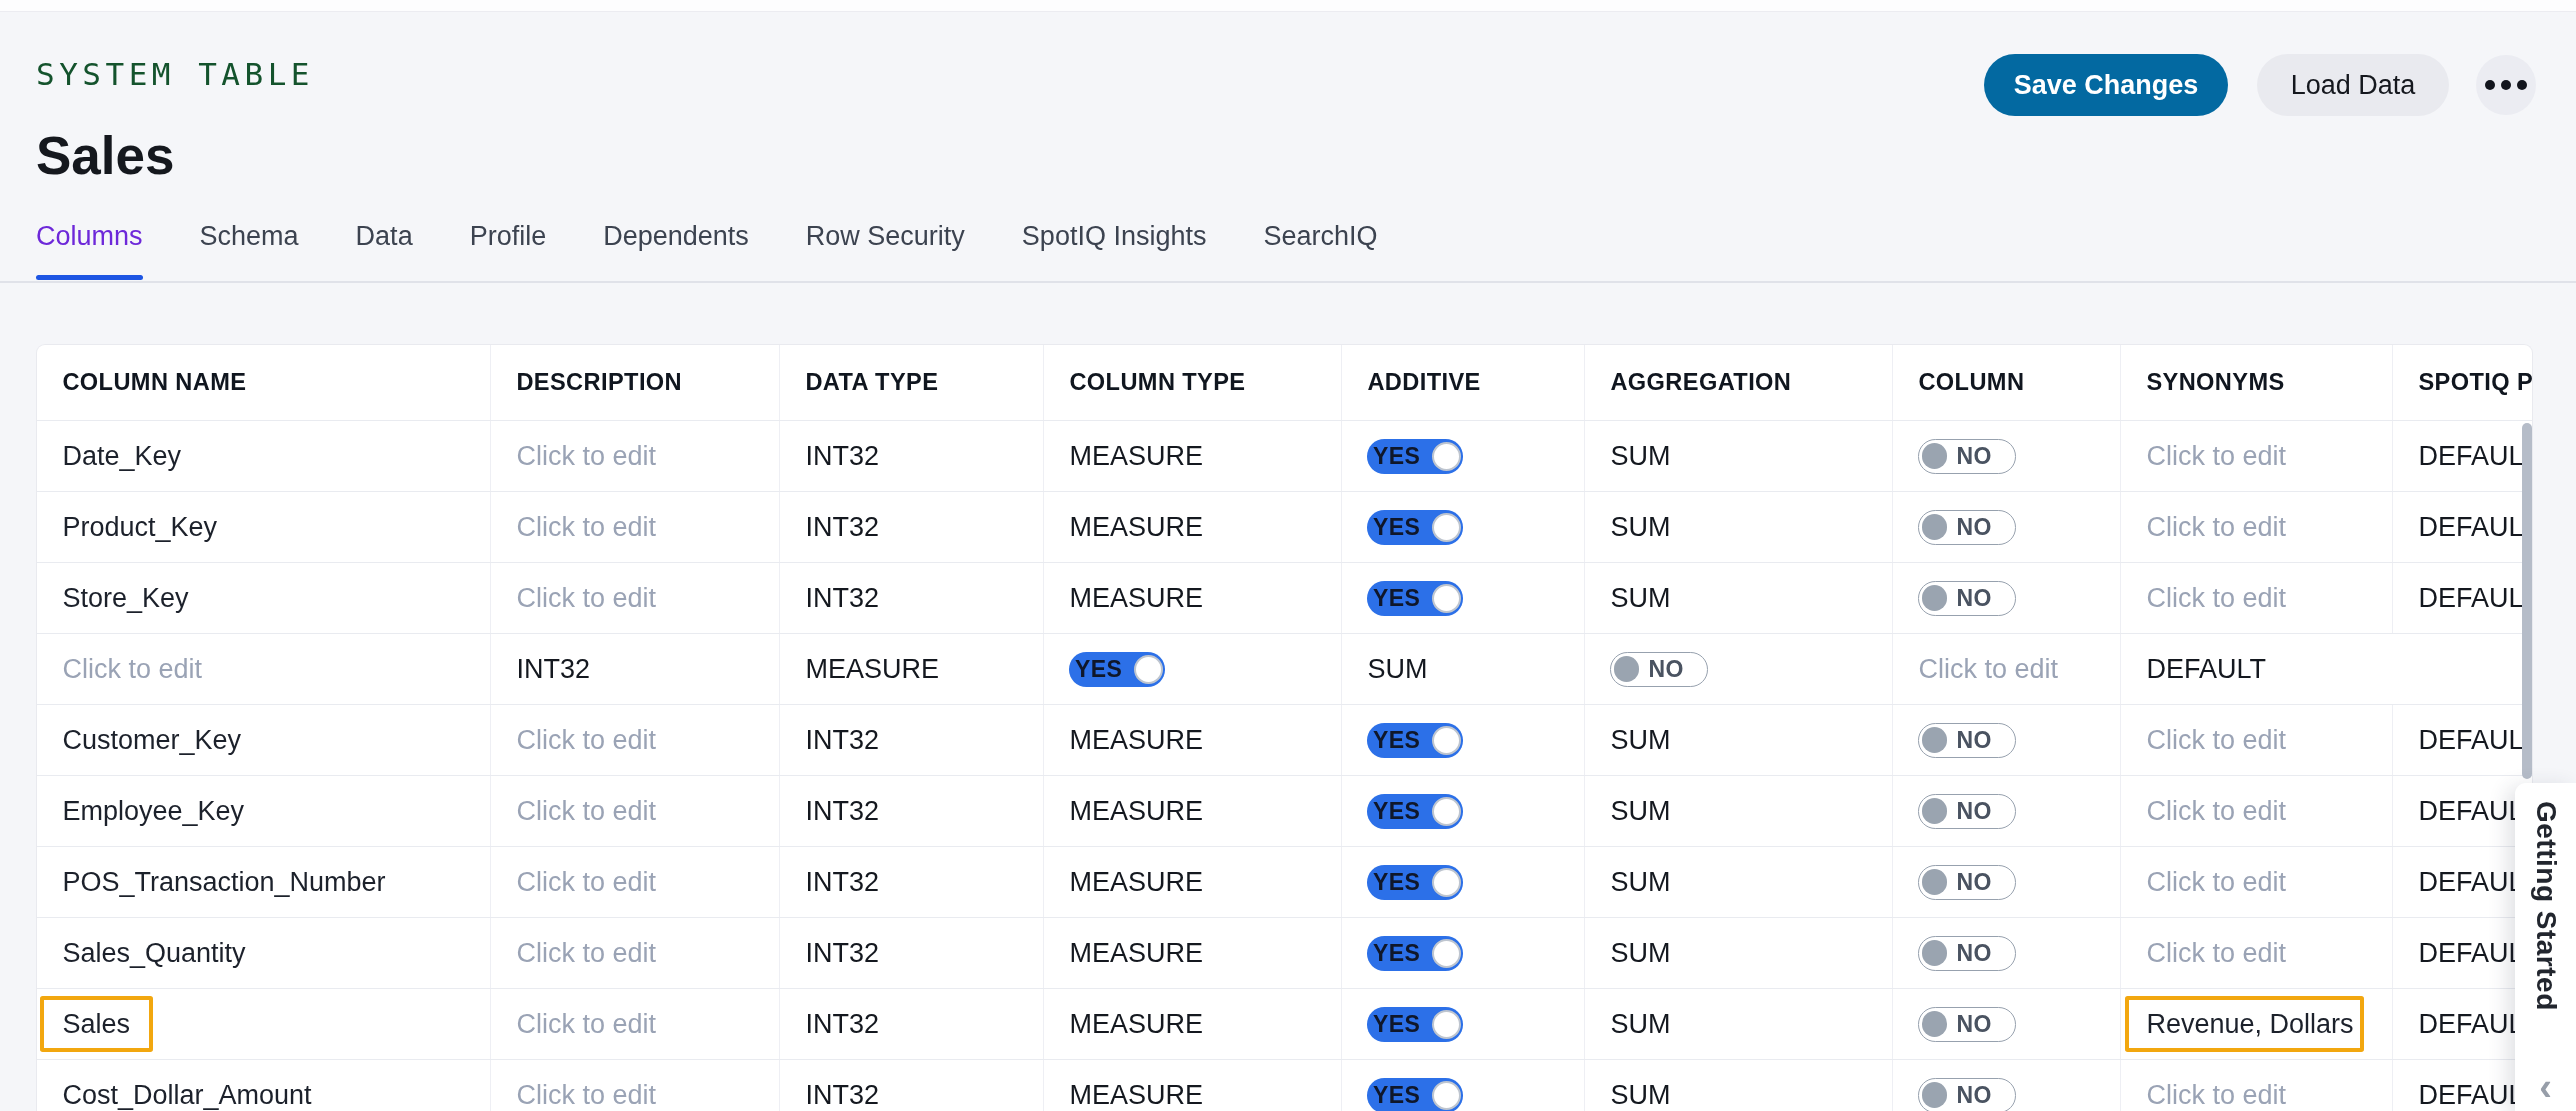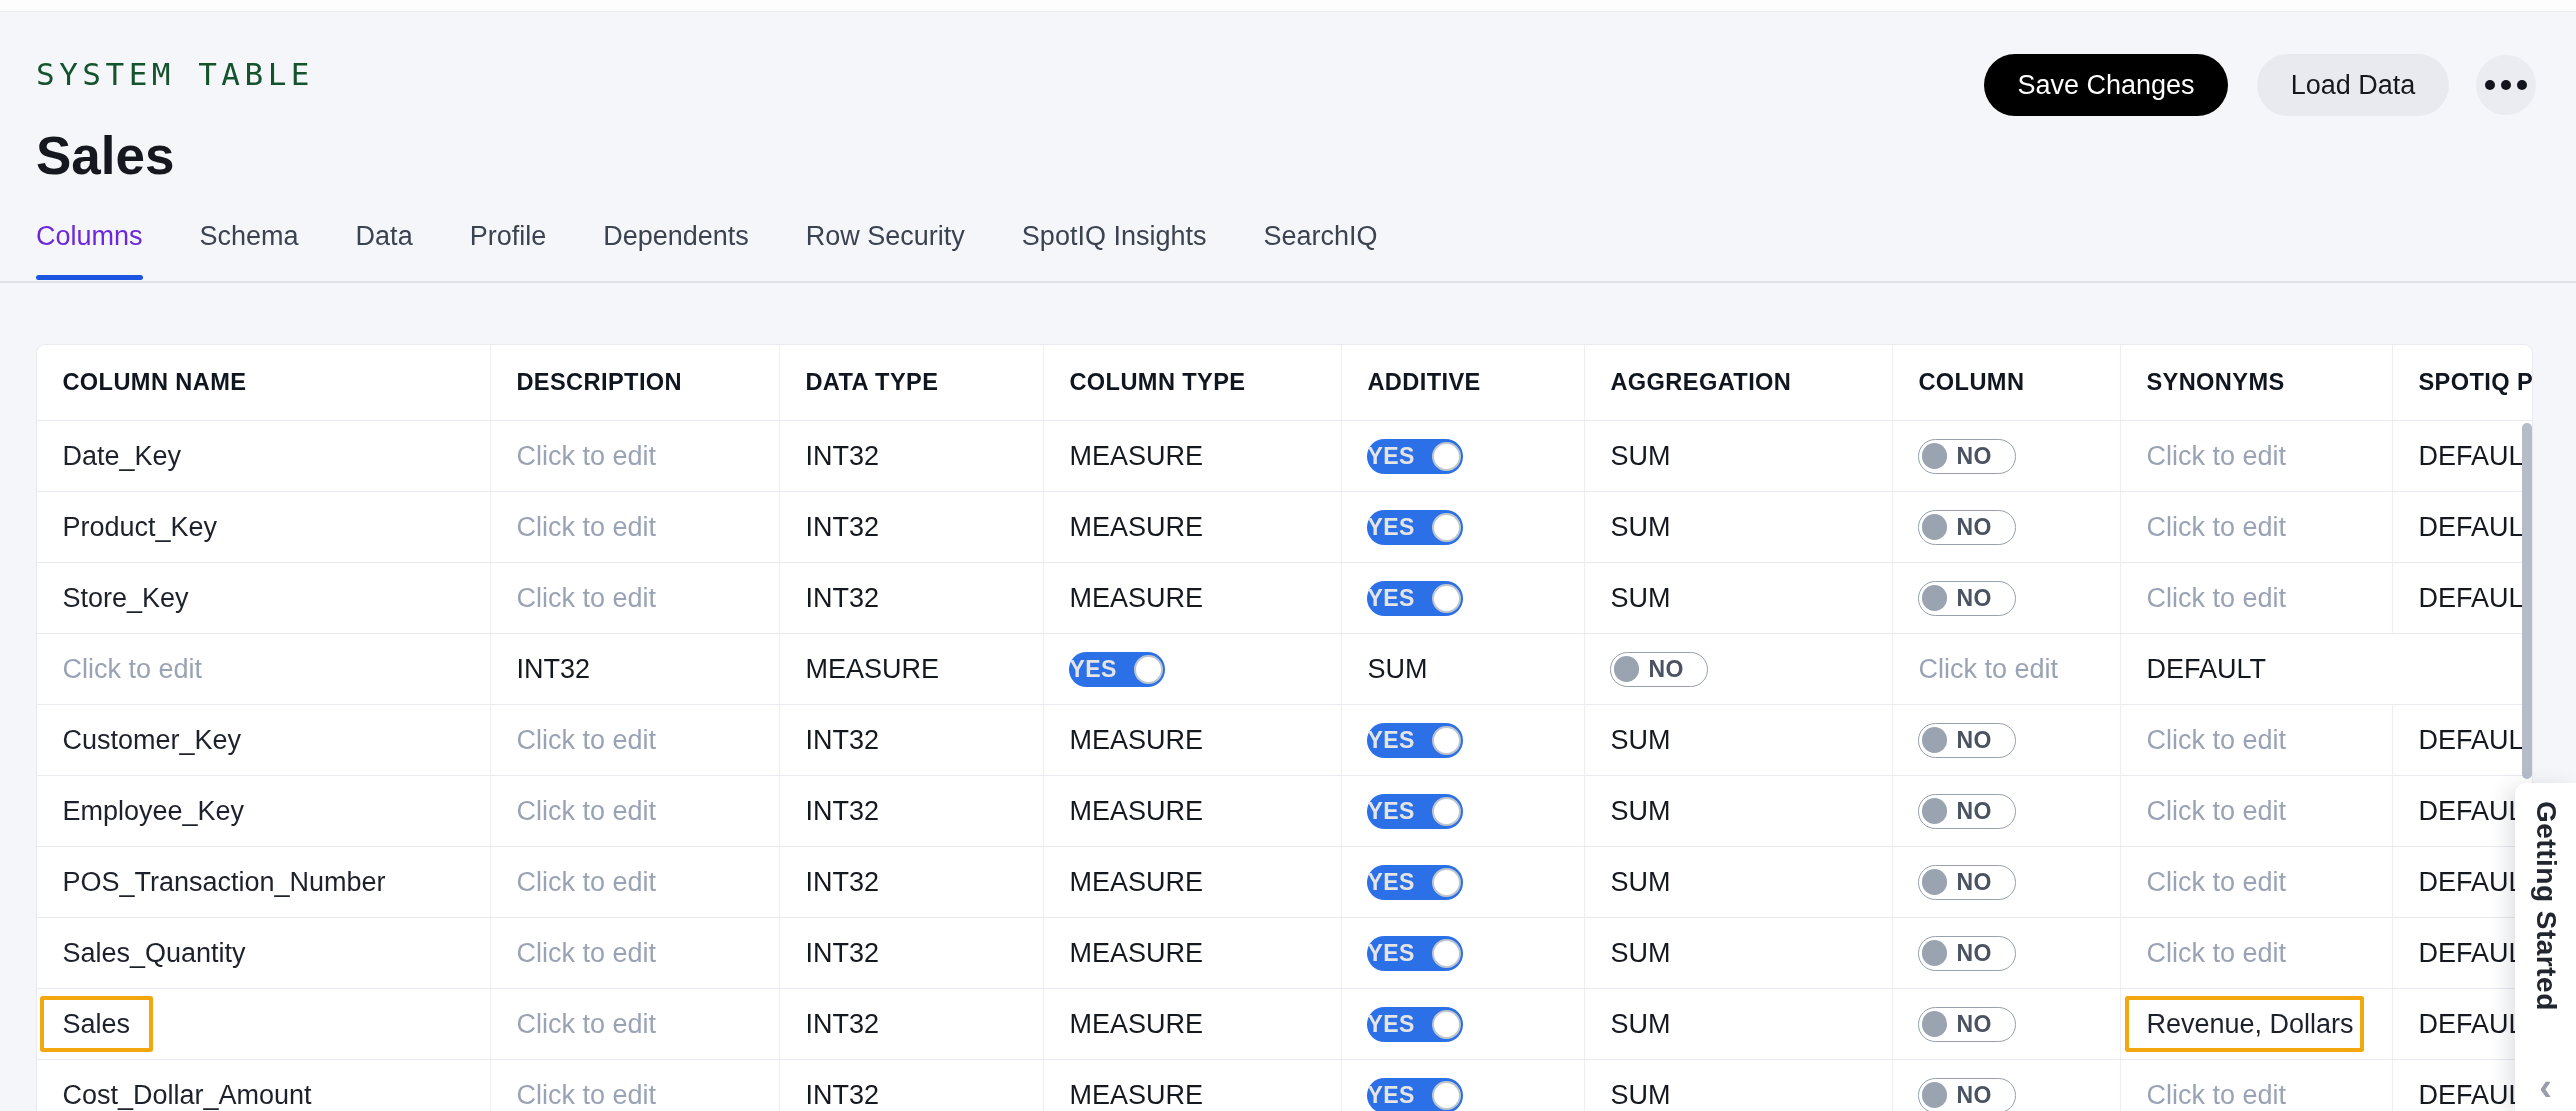--- a/index.html
+++ b/index.html
@@ -15,21 +15,21 @@
     position:absolute;left:36px;top:56px;
     font-family:"DejaVu Sans Mono",monospace;font-size:31px;font-weight:500;
     letter-spacing:4.5px;color:#14532d;
   }
   .page-title{position:absolute;left:36px;top:93px;font-size:53px;font-weight:700;color:#15181E;line-height:1;}
   .btn{
     position:absolute;top:54px;height:62px;border:none;border-radius:31px;
     font-family:"Liberation Sans",sans-serif;font-size:27px;display:flex;align-items:center;justify-content:center;
     cursor:pointer;padding:0;
   }
-  .btn-primary{left:1984px;width:244px;background:#000000;color:#FFFFFF;font-weight:400;}
+  .btn-primary{left:1984px;width:244px;background:#0369a1;color:#FFFFFF;font-weight:700;}
   .btn-secondary{left:2257px;width:192px;background:#E9EAEF;color:#15181E;font-weight:500;}
   .btn-more{
     position:absolute;left:2476px;top:55px;width:60px;height:60px;border-radius:50%;
     background:#EBECF2;border:none;cursor:pointer;display:flex;align-items:center;justify-content:center;gap:6.4px;
   }
   .btn-more i{width:10px;height:10px;border-radius:50%;background:#12151D;display:block;}
 
   
   .tabs{position:absolute;left:36px;top:220px;display:flex;gap:57px;}
   .tab{
@@ -63,21 +63,21 @@
     position:absolute;top:50%;transform:translateY(-50%);height:56px;
     border:4.5px solid #F2A70F;border-radius:2.7px;box-sizing:border-box;pointer-events:none;
   }
   .hl-name{left:2.7px;width:113px;}
   .hl-syn{left:3.6px;width:239px;}
 
   
   .toggle{display:flex;align-items:center;border-radius:17.3px;box-sizing:border-box;cursor:pointer;}
   .toggle .tlabel{font-size:23px;font-weight:700;letter-spacing:0.5px;}
   .toggle.on{width:96px;height:35px;background:#2C70E8;justify-content:flex-end;padding-right:2.7px;gap:7.3px;}
-  .toggle.on .tlabel{color:#e5e5e5;margin-right:10px;}
+  .toggle.on .tlabel{color:#0f172a;margin-right:4px;}
   .toggle.on .knob{width:29px;height:29px;border-radius:50%;background:#FFFFFF;border:2.7px solid #BEC5CF;box-sizing:border-box;}
   .toggle.off{width:98px;height:35px;background:#FFFFFF;border:1.8px solid #97A1AE;padding-left:2.7px;gap:9px;}
   .toggle.off .knob{width:25.4px;height:25.4px;border-radius:50%;background:#9AA4B0;}
   .toggle.off .tlabel{color:#4A5361;}
 
   
   .vscroll{position:absolute;left:2522px;top:423px;width:10px;height:356px;border-radius:5.5px;background:#B5BCC8;z-index:5;}
 
   
   .side-panel{

